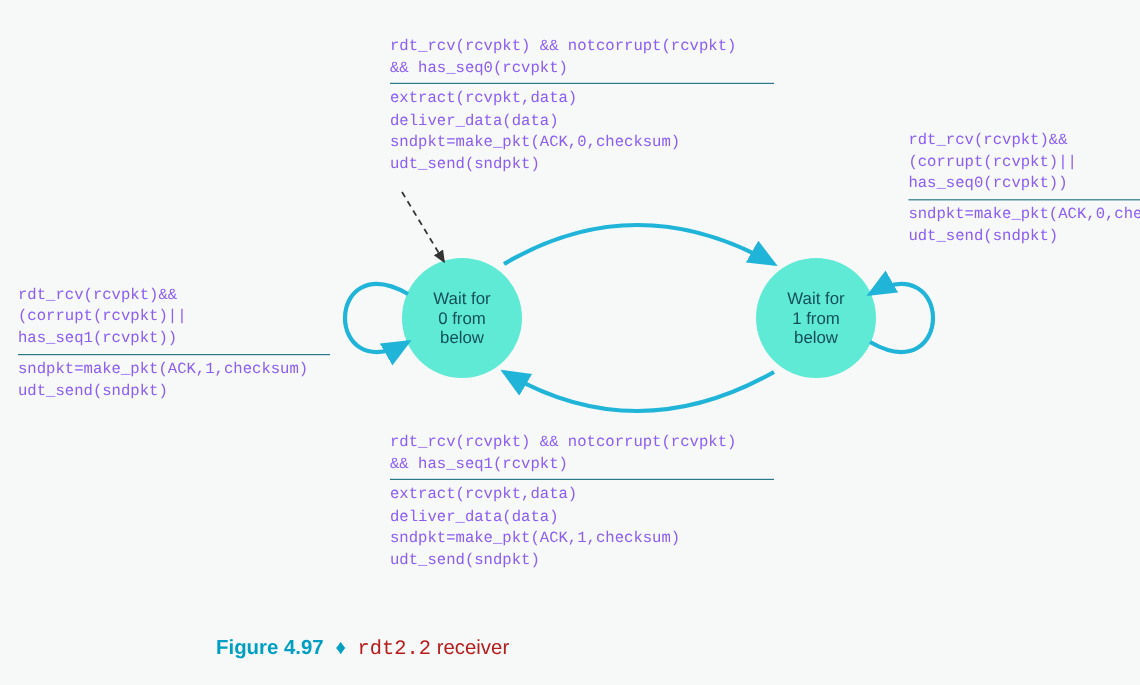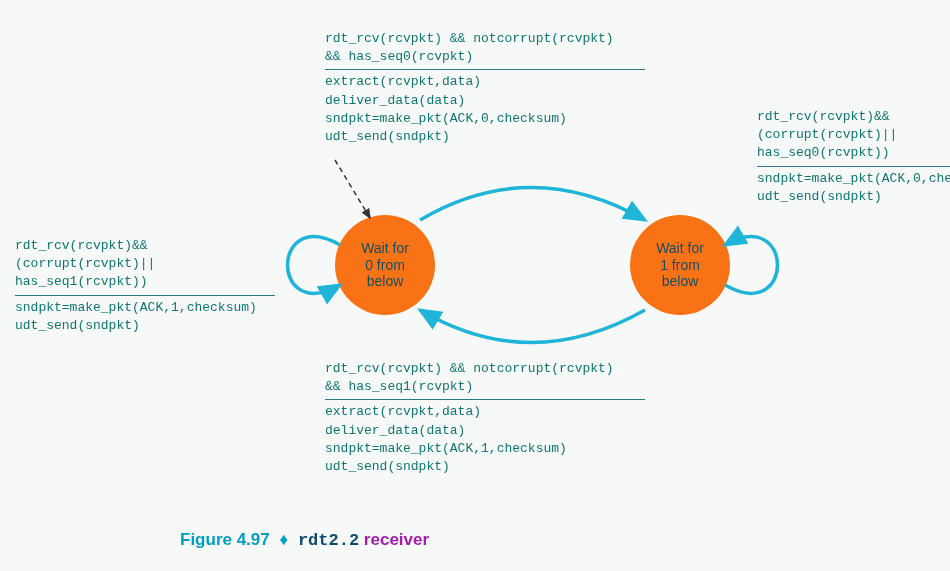--- a/index.html
+++ b/index.html
@@ -8,38 +8,38 @@
       width: 950px;
       height: 571px;
       background: #f7f9f9;
       font-family: Georgia, 'Times New Roman', serif;
       position: relative;
       overflow: hidden;
     }
     .code {
       font-family: 'Courier New', monospace;
       font-size: 13px;
-      color: #0f766e;
+      color: #8b5cf6;
       line-height: 1.4;
       white-space: pre;
     }
     .block {
       position: absolute;
     }
     .divider {
       border-top: 1.5px solid #2a7a8a;
       margin: 3px 0;
       width: 100%;
     }
     .state {
       position: absolute;
       width: 100px;
       height: 100px;
       border-radius: 50%;
-      background: #f97316;
+      background: #5eead4;
       display: flex;
       align-items: center;
       justify-content: center;
       text-align: center;
       font-family: 'Helvetica Neue', Arial, sans-serif;
       font-size: 14px;
       color: #154e5a;
       line-height: 1.2;
     }
     .caption {
@@ -48,26 +48,26 @@
       font-size: 17px;
       font-weight: bold;
       color: #009fc2;
     }
     .caption .diamond {
       color: #009fc2;
       margin: 0 5px;
     }
     .caption .mono {
       font-family: 'Courier New', monospace;
-      font-weight: bold;
-      color: #0c4a6e;
+      font-weight: normal;
+      color: #b91c1c;
     }
     .caption .plain {
-      font-weight: bold;
-      color: #a21caf;
+      font-weight: normal;
+      color: #b91c1c;
     }
     svg.arrows {
       position: absolute;
       top: 0;
       left: 0;
       width: 950px;
       height: 571px;
       pointer-events: none;
     }
   </style>

